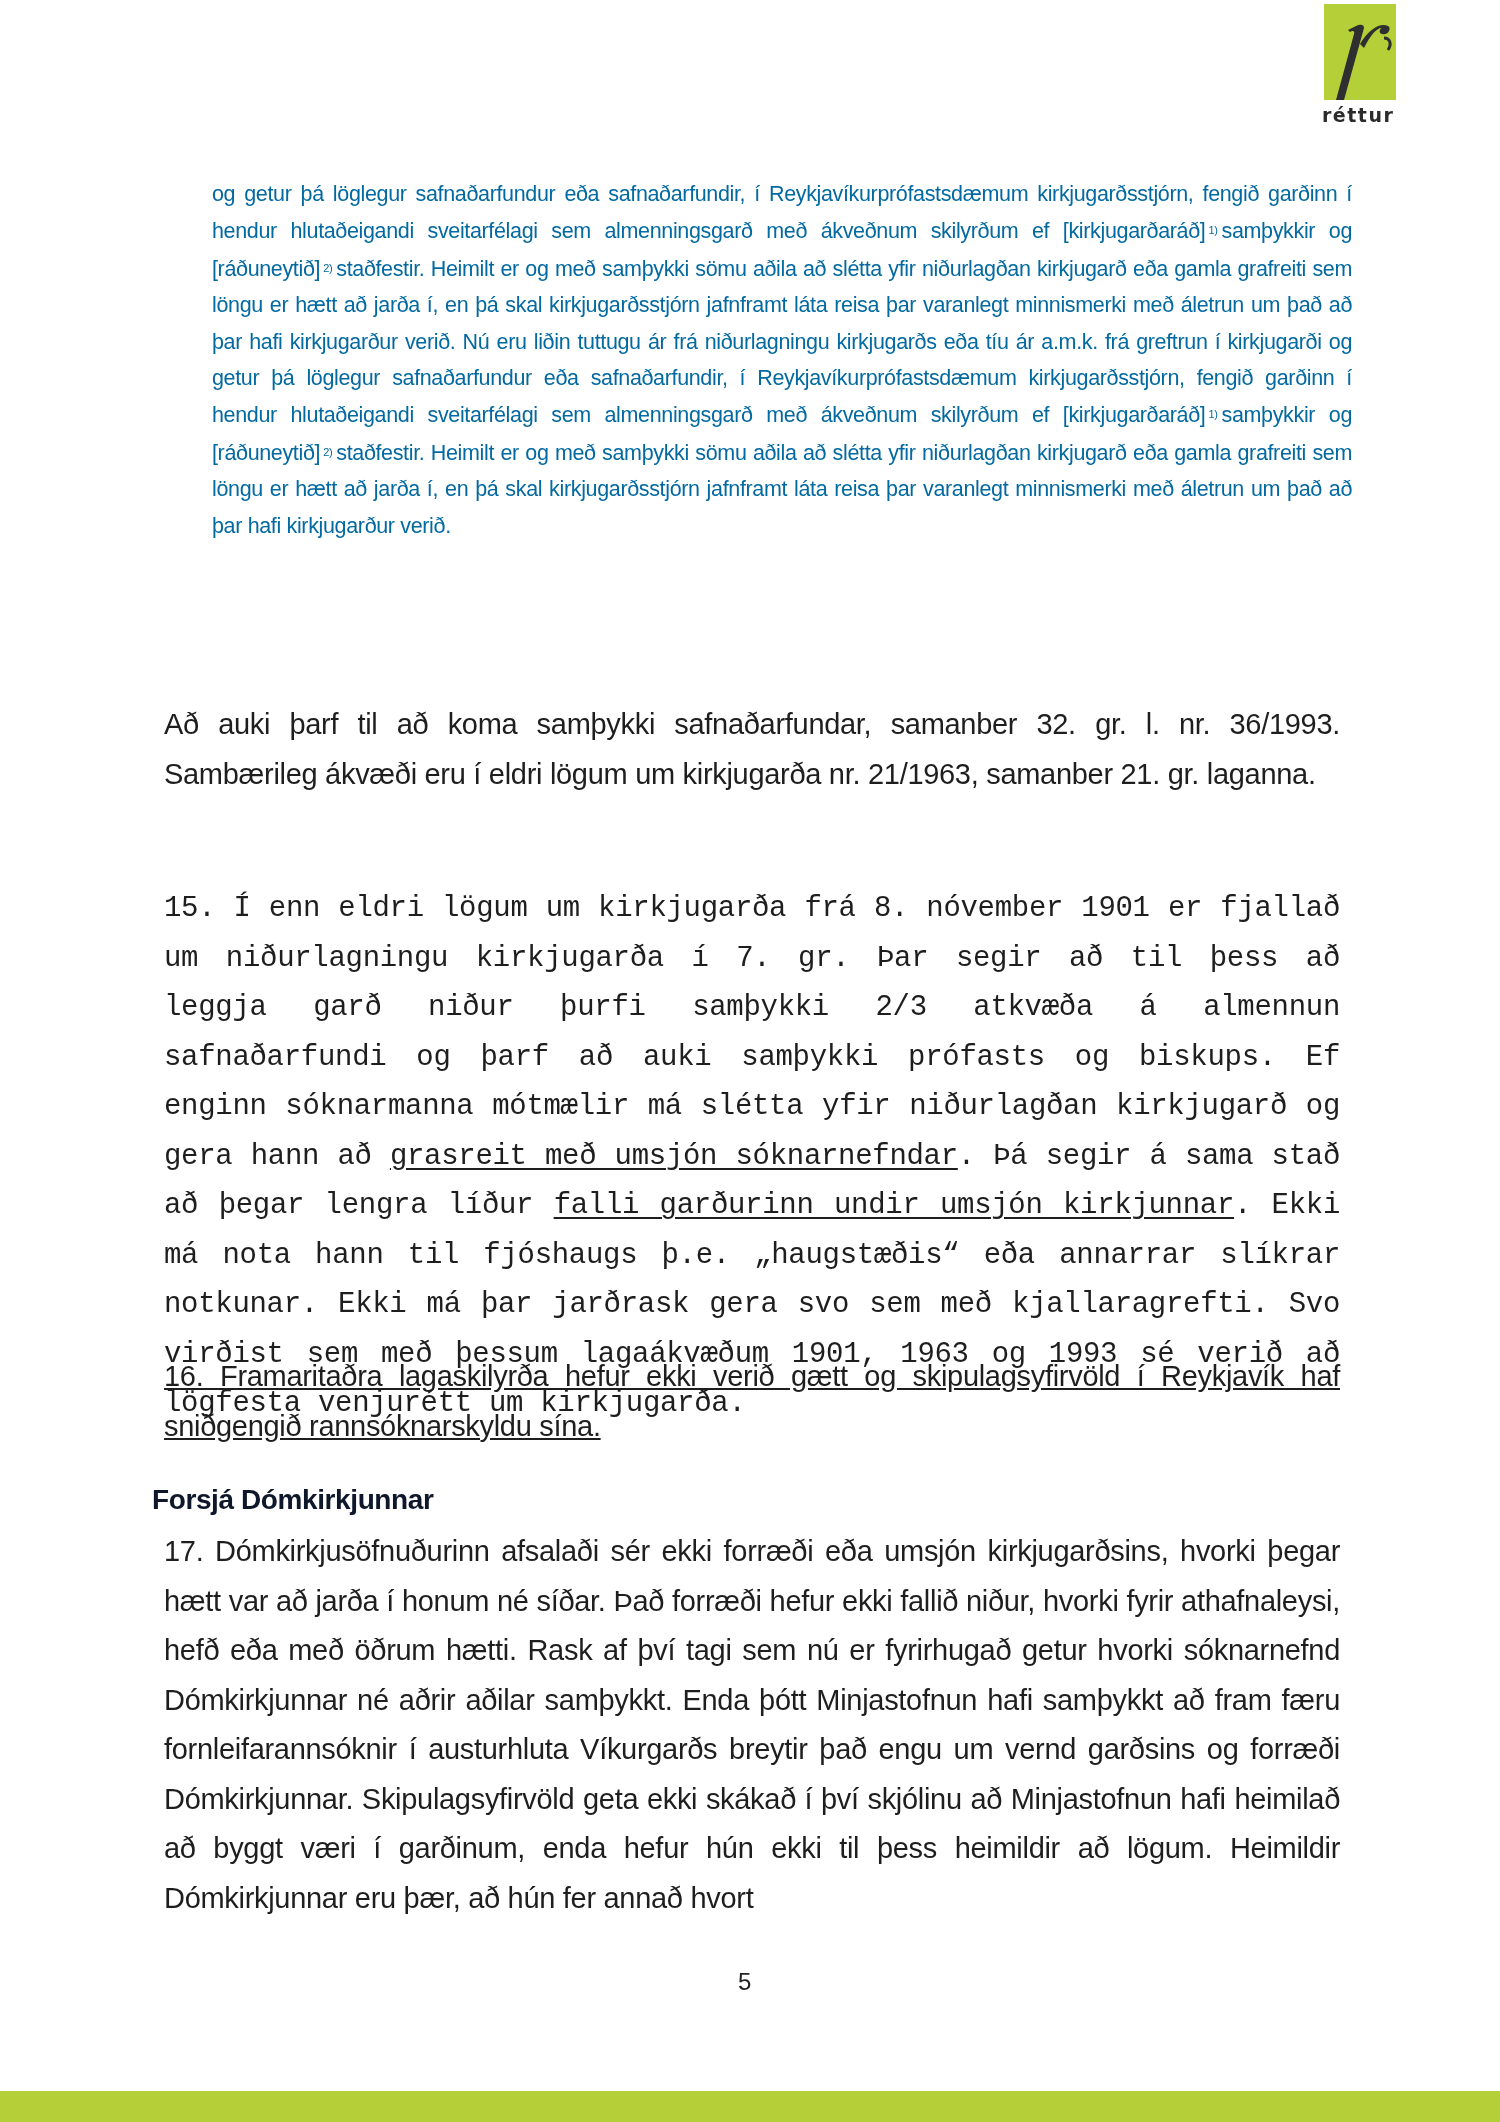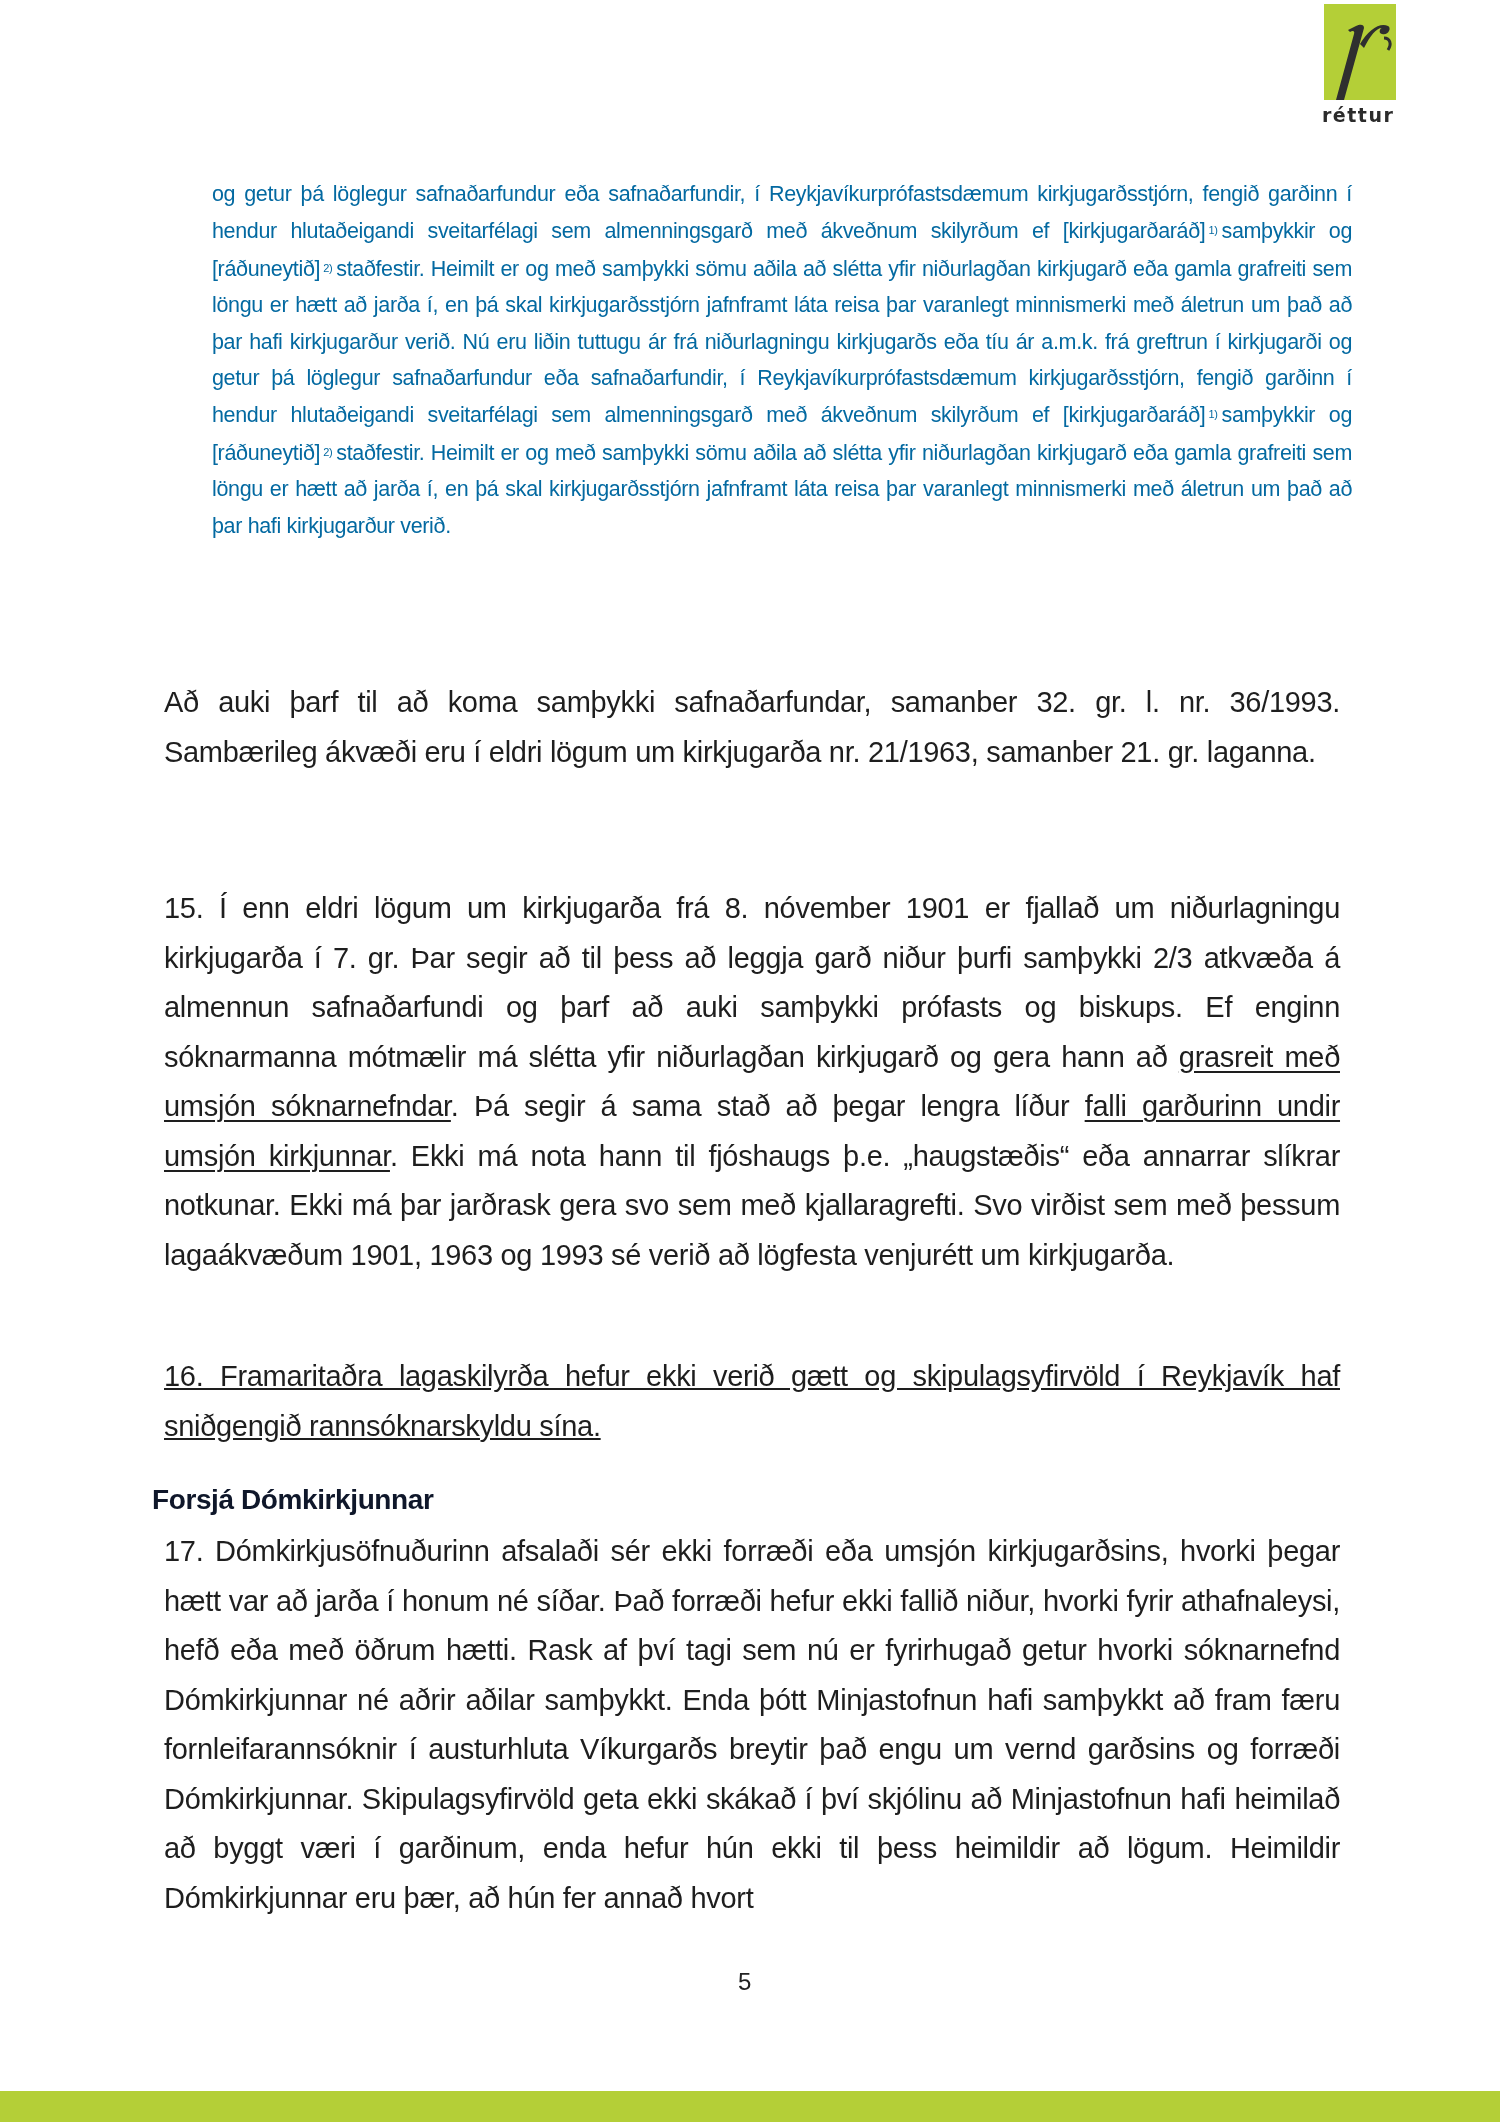--- a/index.html
+++ b/index.html
@@ -113,25 +113,25 @@
     <path d="M34 40 C 42 26, 54 18, 62 22 C 66 24, 62 32, 56 30 C 52 29, 54 24, 56 24 C 50 24, 44 32, 38 44 Z" fill="#2f2f2f"></path>
     <path d="M58 34 C 64 34, 66 40, 62 46" stroke="#2f2f2f" stroke-width="3" fill="none"></path>
   </svg>
   <div class="logo-word">réttur</div>
 </div>
 
 <div class="quote">
   <p><span>og getur þá löglegur safnaðarfundur eða safnaðarfundir, í Reykjavíkurprófastsdæmum kirkjugarðsstjórn, fengið garðinn í hendur hlutaðeigandi sveitarfélagi sem almenningsgarð með ákveðnum skilyrðum ef [kirkjugarðaráð]</span><span class="fn">1)</span><span>samþykkir og [ráðuneytið]</span><span class="fn">2)</span><span>staðfestir. Heimilt er og með samþykki sömu aðila að slétta yfir niðurlagðan kirkjugarð eða gamla grafreiti sem löngu er hætt að jarða í, en þá skal kirkjugarðsstjórn jafnframt láta reisa þar varanlegt minnismerki með áletrun um það að þar hafi kirkjugarður verið. Nú eru liðin tuttugu ár frá niðurlagningu kirkjugarðs eða tíu ár a.m.k. frá greftrun í kirkjugarði og getur þá löglegur safnaðarfundur eða safnaðarfundir, í Reykjavíkurprófastsdæmum kirkjugarðsstjórn, fengið garðinn í hendur hlutaðeigandi sveitarfélagi sem almenningsgarð með ákveðnum skilyrðum ef [kirkjugarðaráð]</span><span class="fn">1)</span><span>samþykkir og [ráðuneytið]</span><span class="fn">2)</span><span>staðfestir. Heimilt er og með samþykki sömu aðila að slétta yfir niðurlagðan kirkjugarð eða gamla grafreiti sem löngu er hætt að jarða í, en þá skal kirkjugarðsstjórn jafnframt láta reisa þar varanlegt minnismerki með áletrun um það að þar hafi kirkjugarður verið.</span></p>
 </div>
 
-<div class="body-block" style="top: 678px;">
+<div class="body-block" style="top: 700px;">
   <p>Að auki þarf til að koma samþykki safnaðarfundar, samanber 32. gr. l. nr. 36/1993. Sambærileg ákvæði eru í eldri lögum um kirkjugarða nr. 21/1963, samanber 21. gr. laganna.</p>
 </div>
 
-<div class="body-block" style="top: 884px;">
+<div class="body-block" style="top: 884px; font-family: Liberation Mono, monospace;">
   <p><span>15. Í enn eldri lögum um kirkjugarða frá 8. nóvember 1901  er fjallað um niðurlagningu kirkjugarða í 7. gr. Þar segir að til þess að leggja garð niður þurfi samþykki 2/3 atkvæða á almennun safnaðarfundi og þarf að auki samþykki prófasts og biskups. Ef enginn sóknarmanna mótmælir má slétta yfir niðurlagðan kirkjugarð og gera hann að </span><span class="u">grasreit með umsjón sóknarnefndar</span><span>. Þá segir á sama stað að þegar lengra líður </span><span class="u">falli garðurinn undir umsjón kirkjunnar</span><span>. Ekki má nota hann til fjóshaugs þ.e. „haugstæðis“ eða annarrar slíkrar notkunar. Ekki má þar jarðrask gera svo sem með kjallaragrefti. Svo virðist sem með þessum lagaákvæðum 1901, 1963 og 1993 sé verið að lögfesta venjurétt um kirkjugarða.</span></p>
 </div>
 
 <div class="body-block" style="top: 1352px; text-decoration: underline;">
   <p>16. Framaritaðra lagaskilyrða hefur ekki verið gætt og skipulagsyfirvöld í Reykjavík haf sniðgengið rannsóknarskyldu sína.</p>
 </div>
 
 <div class="heading">Forsjá Dómkirkjunnar</div>
 
 <div class="body-block" style="top: 1527px;">

